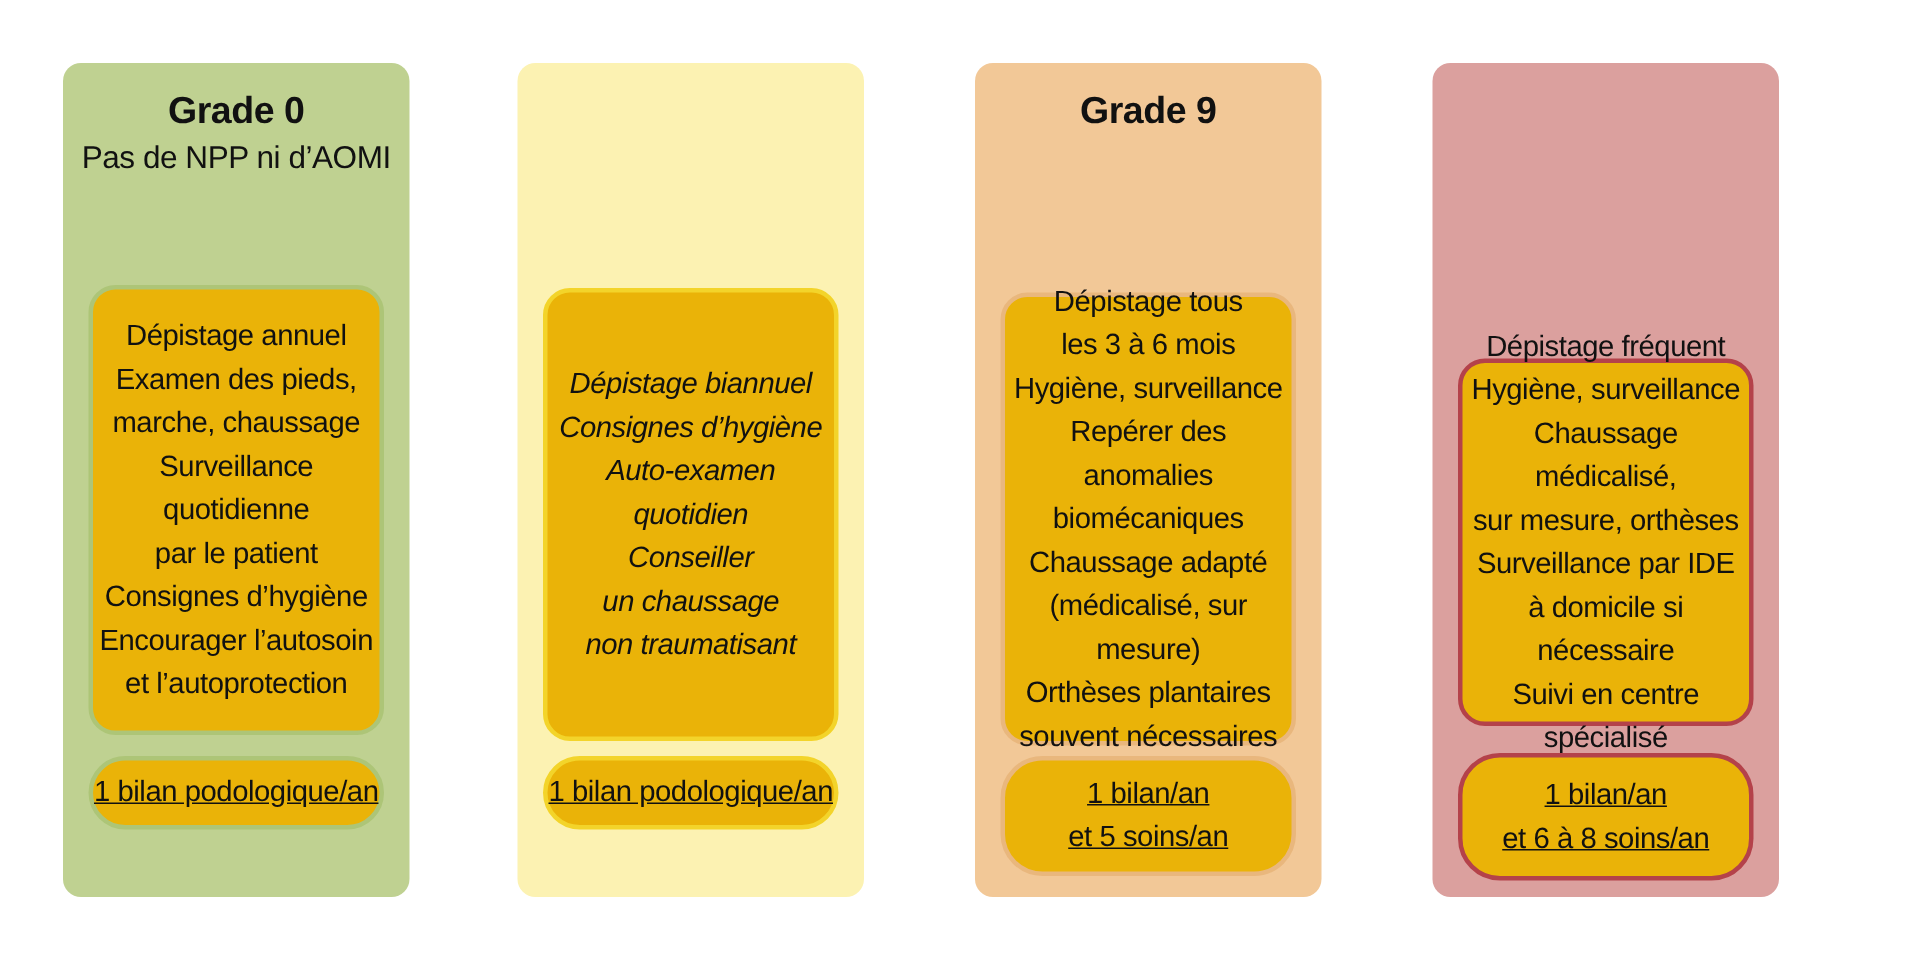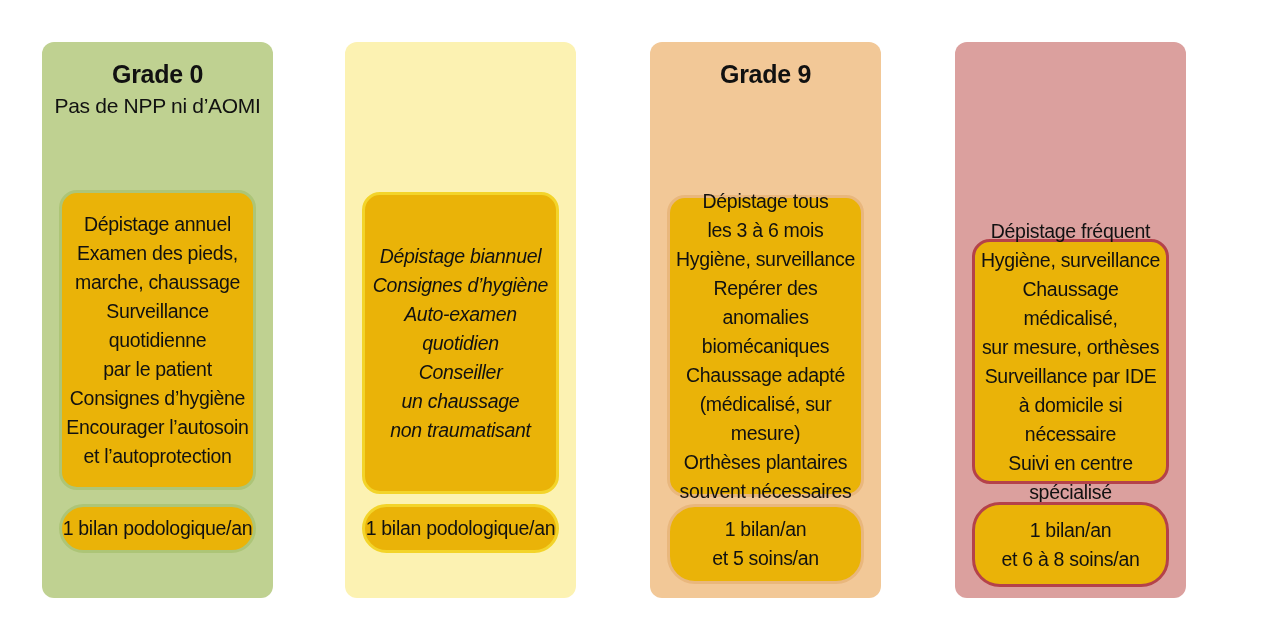--- a/index.html
+++ b/index.html
@@ -55,21 +55,21 @@
     border: 3px solid var(--bd);
     display: flex;
     align-items: center;
     justify-content: center;
     white-space: pre-line;
     font-size: 19.5px;
     line-height: 29px;
     letter-spacing: -0.3px;
   }
   .care-box { border-radius: 18px; }
-  .freq-pill { border-radius: 28px; }
+  .freq-pill { border-radius: 28px; text-decoration: underline; }
 
   .col0 .care-box { top: 148px; height: 294px; }
   .col1 .care-box { top: 150px; height: 296px; font-style: italic; }
   .col2 .care-box { top: 153px; height: 296px; }
   .col3 .care-box { top: 197px; height: 239px; }
 
   .col0 .freq-pill { top: 462px; height: 43px; }
   .col1 .freq-pill { top: 462px; height: 43px; }
   .col2 .freq-pill { top: 462px; height: 74px; }
   .col3 .freq-pill { top: 460px; height: 79px; }

